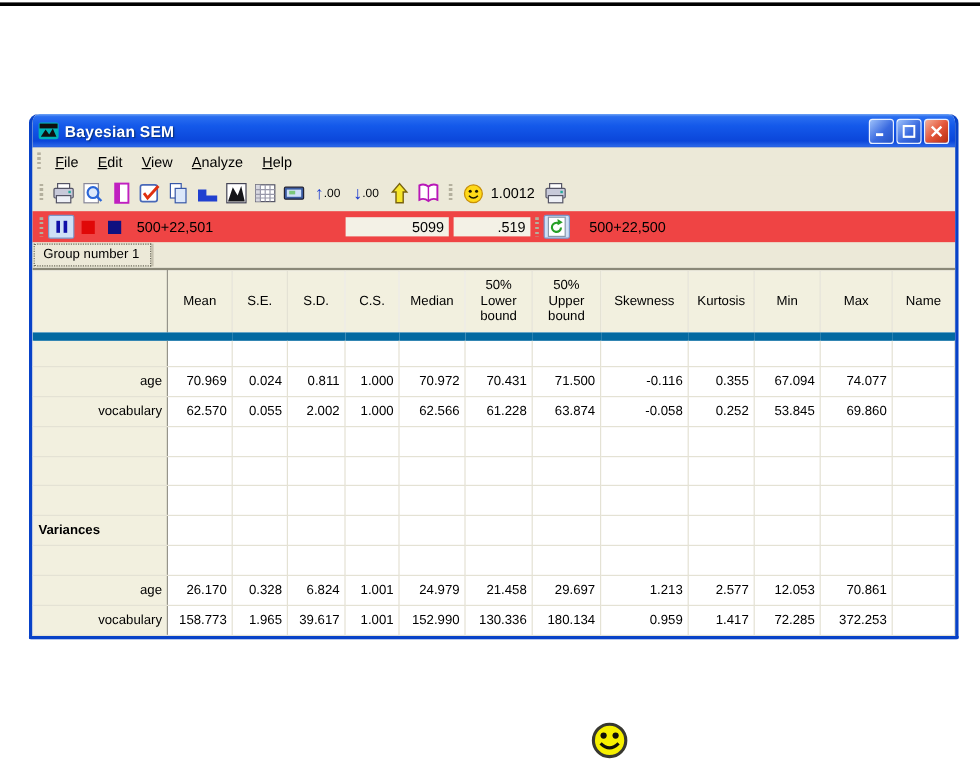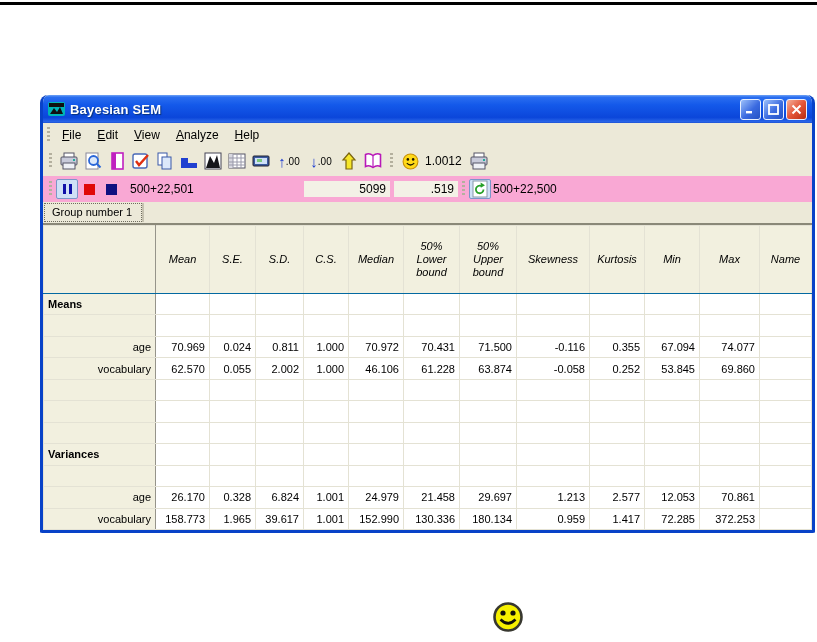--- a/index.html
+++ b/index.html
@@ -1,21 +1,21 @@
 <!DOCTYPE html>
 <html><head>
 <meta charset="utf-8">
 <style>
   * { margin:0; padding:0; box-sizing:border-box; }
   html,body { width:817px; height:642px; background:#fff; font-family:"Liberation Sans", sans-serif; }
   .page { position:relative; width:817px; height:642px; background:#fff; overflow:hidden; }
   .top-rule { position:absolute; left:0; top:2px; width:817px; height:3px; background:#000; }
 
   
-  .window { position:absolute; left:40px; top:95px; width:775px; height:438px;
+  .window { position:absolute; left:24px; top:95px; width:775px; height:438px;
             border:3px solid #0842c8; border-top:none; border-radius:8px 8px 2px 2px;
             background:#ECE9D8; display:flex; flex-direction:column; overflow:hidden; }
   .titlebar { height:28px; flex:0 0 28px; display:flex; align-items:center; padding:0 5px;
               border-radius:6px 6px 0 0;
               background:linear-gradient(180deg,#6fa3f5 0%,#2a6ef0 8%,#1459ea 35%,#0b46da 80%,#2a66e8 96%,#1a4ed0 100%); }
   .app-icon { width:17px; height:16px; margin-right:5px; flex:0 0 17px; }
   .title { color:#fff; font-weight:bold; font-size:13px; flex:1; text-shadow:1px 1px 1px #08307a; letter-spacing:.2px; }
   .tb-btn { width:21px; height:21px; border-radius:3px; margin-left:2px; border:1px solid #e8f0ff;
             display:flex; align-items:center; justify-content:center; }
   .btn-minmax { background:linear-gradient(135deg,#9cc0fa 0%,#3a6ae0 55%,#2452c4 100%); }
@@ -26,45 +26,45 @@
   .menu-item::first-letter { text-decoration:underline; }
 
   .gripper { width:3px; height:16px; margin:0 4px;
              background:repeating-linear-gradient(180deg,#b4b09e 0 2px,transparent 2px 4px); }
   .toolbar1 { height:30px; flex:0 0 30px; display:flex; align-items:center; background:#ECE9D8; padding-left:2px; gap:2px; }
   .ticon { width:22px; height:22px; display:flex; align-items:center; justify-content:center; }
   .dec-ico { font-size:10px; color:#000; width:30px; display:flex; align-items:center; justify-content:center; }
   .dec-ico .arr { color:#1a3ad0; font-size:15px; font-weight:bold; margin-right:0px; line-height:1; }
   .conv-val { font-size:12px; color:#000; margin:0 4px 0 2px; }
 
-  .toolbar2 { height:26px; flex:0 0 26px; display:flex; align-items:center; background:#f9a8d4; padding-left:2px; }
+  .toolbar2 { height:26px; flex:0 0 26px; display:flex; align-items:center; background:#ef4444; padding-left:2px; }
   .tb2-btn { width:22px; height:20px; display:flex; align-items:center; justify-content:center; }
   .pressed { background:#cfe0f6; border:1px solid #7a96c8; border-radius:2px; }
   .pause-bars { display:flex; gap:3px; }
   .pause-bars div { width:3px; height:10px; background:#1010a8; }
   .sq { width:11px; height:11px; }
   .sq-red { background:#e00808; }
   .sq-navy { background:#101080; }
   .cnt { font-size:12px; color:#000; }
   .cnt1 { margin-left:8px; width:160px; }
   .field { background:#f3f1e6; text-align:right; padding:1px 4px; }
   .f1 { width:86px; margin-left:14px; }
   .f2 { width:64px; margin-left:4px; }
-  .cnt2 { margin-left:2px; }
+  .cnt2 { margin-left:16px; }
 
   .grouprow { height:21px; flex:0 0 21px; background:#ECE9D8; position:relative; }
   .group-btn { position:absolute; left:1px; top:1px; height:19px; font-size:11px; padding:2px 9px 0 7px;
                background:#ECE9D8; border:1px dotted #6e6c5e; box-shadow:2px 0 0 #c6c2b0; color:#000; }
 
   
   .table-wrap { flex:1; background:#fff; border-top:2px solid #8a8878; overflow:hidden; }
   table { width:100%; height:100%; border-collapse:collapse; table-layout:fixed; font-size:11px; color:#000; }
   td, th { border:1px solid #e4e2d4; padding:0 4px; height:19px; overflow:hidden; white-space:nowrap; }
-  thead th { height:68px; background:#f2f0df; font-weight:normal; text-align:center; white-space:normal;
-             line-height:1.2; vertical-align:middle; border-bottom:1px solid #0369a1;font-style:italic; }
+  thead th { height:55px; background:#f2f0df; font-weight:normal; text-align:center; white-space:normal;
+             line-height:1.2; vertical-align:middle; border-bottom:7px solid #0369a1; }
   .lblcol { background:#f2f0df; text-align:right; border-right:1px solid #96948a; }
   td.sect { text-align:left; font-weight:bold; }
   td.num { text-align:right; }
   .col0{width:112px}.col1{width:54px}.col2{width:46px}.col3{width:48px}.col4{width:45px}
   .col5{width:55px}.col6{width:56px}.col7{width:57px}.col8{width:73px}.col9{width:55px}
   .col10{width:55px}.col11{width:60px}.col12{width:auto}
 
   .footer-smiley { position:absolute; left:492px; top:601px; width:32px; height:32px; }
 </style>
 </head>
@@ -268,35 +268,20 @@
               <th>50% Upper bound</th>
               <th>Skewness</th>
               <th>Kurtosis</th>
               <th>Min</th>
               <th>Max</th>
               <th>Name</th>
             </tr>
           </thead>
           <tbody>
             <tr>
-              <td class="lblcol sect">Means</td>
-              <td></td>
-              <td></td>
-              <td></td>
-              <td></td>
-              <td></td>
-              <td></td>
-              <td></td>
-              <td></td>
-              <td></td>
-              <td></td>
-              <td></td>
-              <td></td>
-            </tr>
-            <tr>
               <td class="lblcol"></td>
               <td></td>
               <td></td>
               <td></td>
               <td></td>
               <td></td>
               <td></td>
               <td></td>
               <td></td>
               <td></td>
@@ -318,21 +303,21 @@
               <td class="num">67.094</td>
               <td class="num">74.077</td>
               <td></td>
             </tr>
             <tr>
               <td class="lblcol">vocabulary</td>
               <td class="num">62.570</td>
               <td class="num">0.055</td>
               <td class="num">2.002</td>
               <td class="num">1.000</td>
-              <td class="num">46.106</td>
+              <td class="num">62.566</td>
               <td class="num">61.228</td>
               <td class="num">63.874</td>
               <td class="num">-0.058</td>
               <td class="num">0.252</td>
               <td class="num">53.845</td>
               <td class="num">69.860</td>
               <td></td>
             </tr>
             <tr>
               <td class="lblcol"></td>

